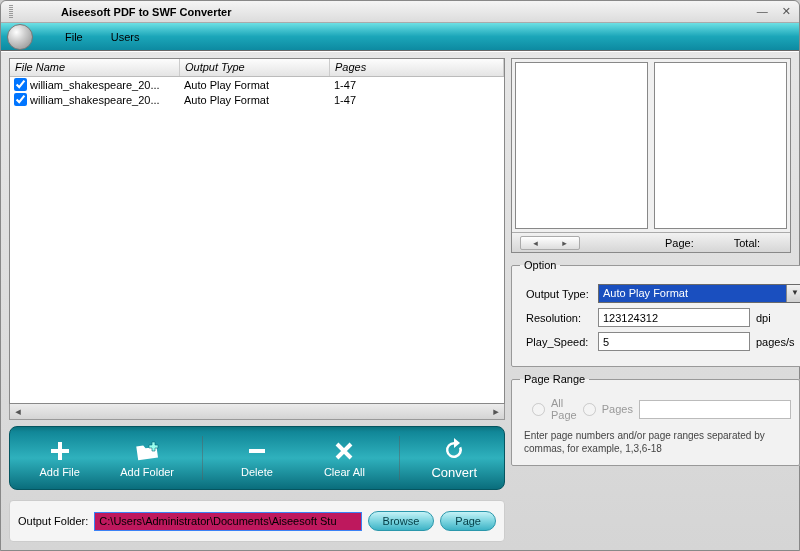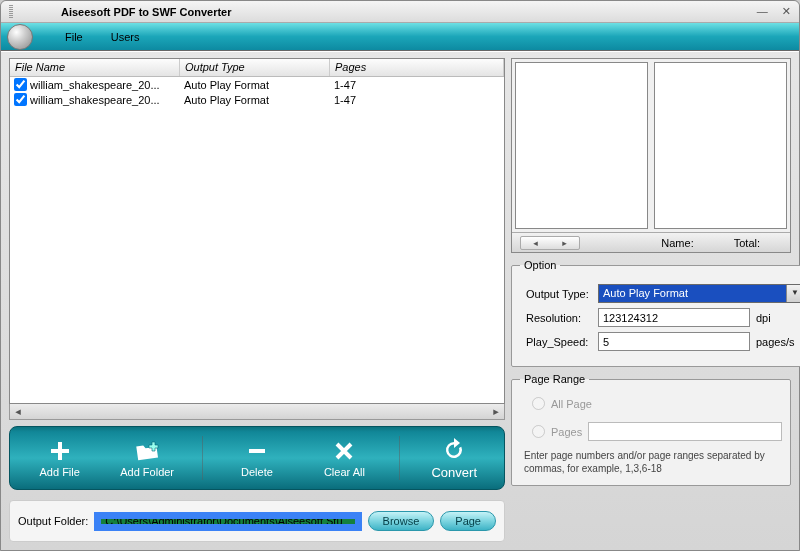--- a/index.html
+++ b/index.html
@@ -25,39 +25,39 @@
 .flrow .c2 { width: 150px; } .flrow .c3 { flex: 1; }
 .hscroll { height: 16px; background: linear-gradient(#ececec, #d4d4d4); border: 1px solid #999; border-top: none; display: flex; align-items: center; }
 .hscroll .arrow { width: 16px; text-align: center; color: #555; }
 .hscroll .track { flex: 1; }
 .toolbar { height: 64px; background: linear-gradient(180deg, #0d737f 0%, #118798 8%, #2fb1bd 50%, #0a6d7c 100%); border: 1px solid #055560; border-radius: 8px; margin-top: 6px; display: flex; align-items: center; justify-content: space-around; padding: 0 6px; }
 .tbtn { display: flex; flex-direction: column; align-items: center; color: #fff; gap: 2px; min-width: 66px; }
 .tbtn .icon { width: 26px; height: 26px; display: flex; align-items: center; justify-content: center; color: #fff; }
 .tbtn .lbl { font-size: 11px; }
 .tdivider { width: 1px; height: 44px; background: rgba(255,255,255,0.25); border-left: 1px solid rgba(0,0,0,0.3); }
 .outputrow { margin-top: 10px; display: flex; align-items: center; gap: 6px; background: #f5f5f5; border: 1px solid #ccc; border-radius: 4px; padding: 10px 8px; }
-.outputrow input { flex: 1; height: 19px; border: 7px solid #3b82f6; padding: 0 4px; background: #15803d; }
+.outputrow input { flex: 1; height: 19px; border: 1px solid #3b82f6; padding: 0 4px; background: #be185d; }
 .pillbtn { display: inline-flex; align-items: center; justify-content: center; height: 20px; padding: 0 14px; border-radius: 10px; background: linear-gradient(#c5f2f7, #7dd5e0 50%, #3eb3c6); border: 1px solid #2a97ab; color: #033c44; cursor: pointer; }
 .preview { border: 1px solid #888; background: #f0f0f0; height: 195px; display: flex; flex-direction: column; }
 .preview .pages { flex: 1; display: flex; }
 .preview .page { flex: 1; background: #fff; border: 1px solid #888; margin: 3px; }
 .preview .navbar { height: 20px; background: linear-gradient(#f2f2f2,#d6d6d6); border-top: 1px solid #aaa; display: flex; align-items: center; padding: 0 8px; gap: 6px; }
 .preview .navbtns { width: 60px; height: 14px; background: linear-gradient(#fff,#ddd); border: 1px solid #aaa; border-radius: 2px; display: flex; }
 .preview .navbtns span { flex: 1; text-align: center; font-size: 9px; color: #555; line-height: 12px; }
 .preview .spacer { flex: 1; }
 fieldset { border: 1px solid #999; border-radius: 2px; padding: 8px 8px 10px 8px; background: #f2f2f2; }
 fieldset legend { padding: 0 4px; }
 .optrow { display: flex; align-items: center; gap: 6px; margin: 5px 0; }
 .optrow .lbl { width: 72px; text-align: left; padding-left: 6px; }
 .optrow .unit { width: 48px; }
 .optrow input[type="text"] { flex: 1; height: 19px; border: 1px solid #888; padding: 0 4px; background: #fff; }
 .select { flex: 1; height: 19px; border: 1px solid #6a6a6a; display: flex; background: #fff; }
 .select .selval { flex: 1; background: #1a4fbf; color: #fff; padding: 2px 4px; }
 .select .selarrow { width: 17px; background: linear-gradient(#f2f2f2,#d0d0d0); border-left: 1px solid #888; text-align: center; font-size: 8px; line-height: 16px; color: #333; }
-.pagerange .radios { display: flex; flex-direction: column; gap: 12px; color: #999; margin: 4px 0 8px 12px; }
+.pagerange .radios { display: flex; flex-direction: row; gap: 6px; color: #999; margin: 4px 0 8px 12px; }
 .pagerange .radiorow { display: flex; align-items: center; gap: 6px; }
 .pagerange input[type="text"] { flex: 1; height: 19px; border: 1px solid #bbb; background: #fff; padding: 0 4px; }
 .hint { font-size: 10px; color: #444; line-height: 1.3; padding: 0 4px; }
 svg { display: block; }
 </style>
 </head>
 <body>
 
 <div class="window">
   <div class="titlebar">
@@ -167,21 +167,21 @@
         <div class="pages">
           <div class="page"></div>
           <div class="page"></div>
         </div>
         <div class="navbar">
           <div class="navbtns">
               <span>◂</span>
               <span>▸</span>
             </div>
           <span class="spacer"></span>
-          <span>Name:</span>
+          <span>Page:</span>
           <span style="width:28px"></span>
           <span>Total:</span>
           <span style="width:16px"></span>
         </div>
       </div>
 
       <fieldset>
         <legend>Option</legend>
         <div class="optrow">
           <span class="lbl">Output Type:</span>

